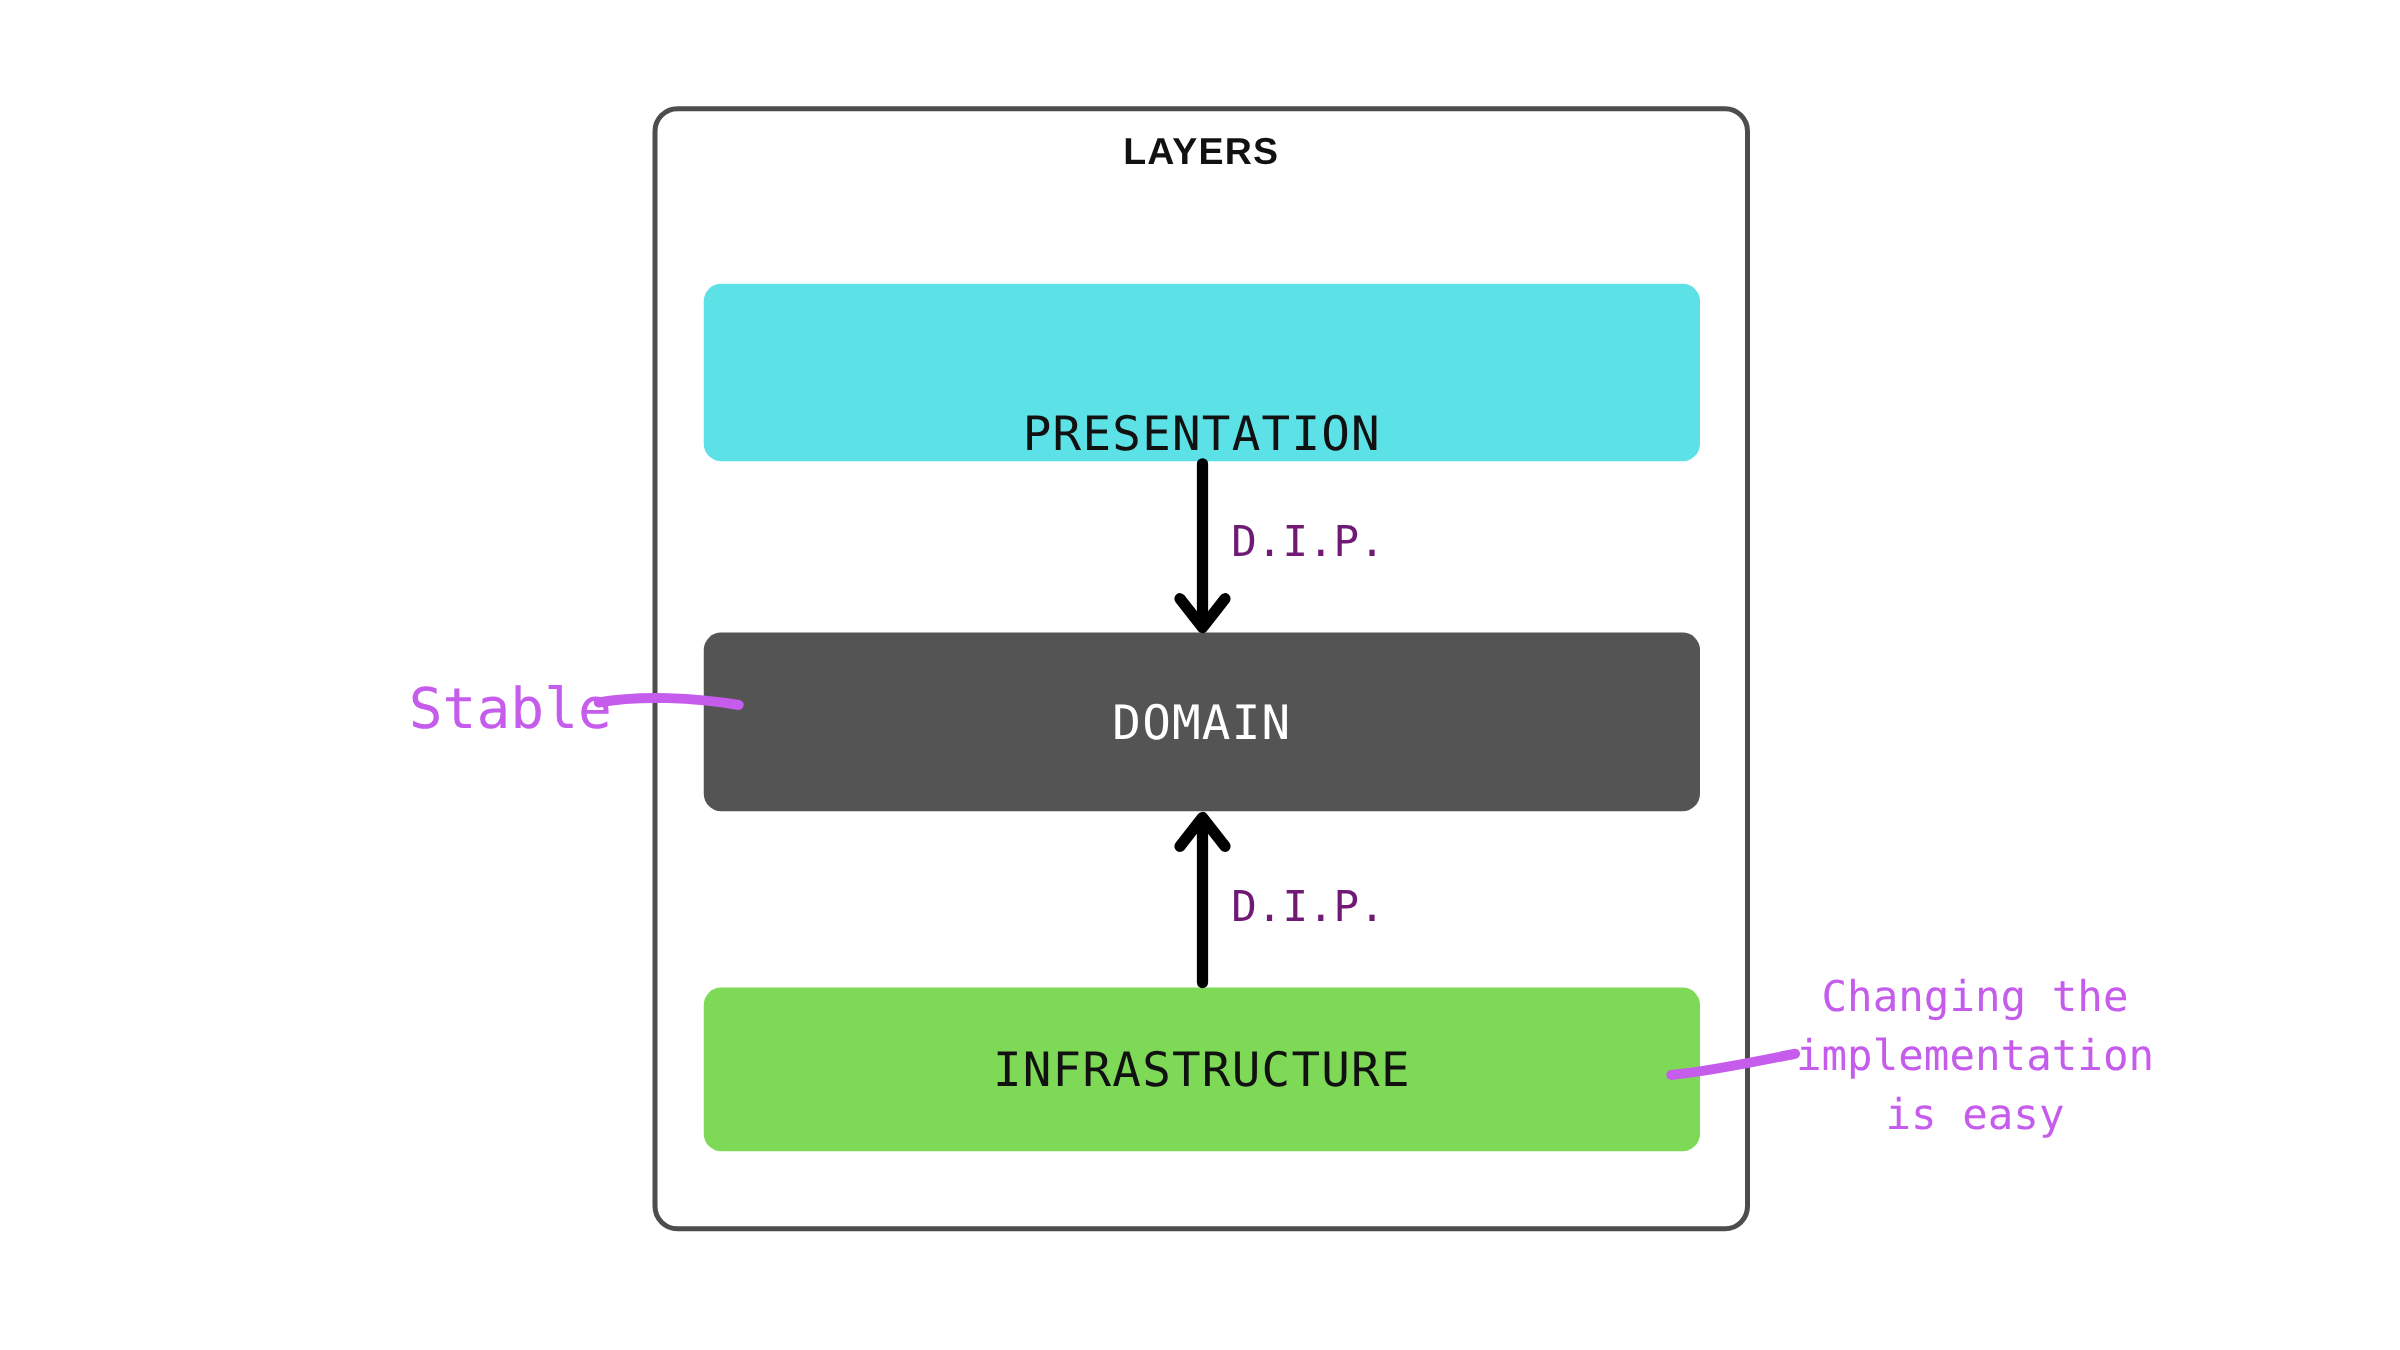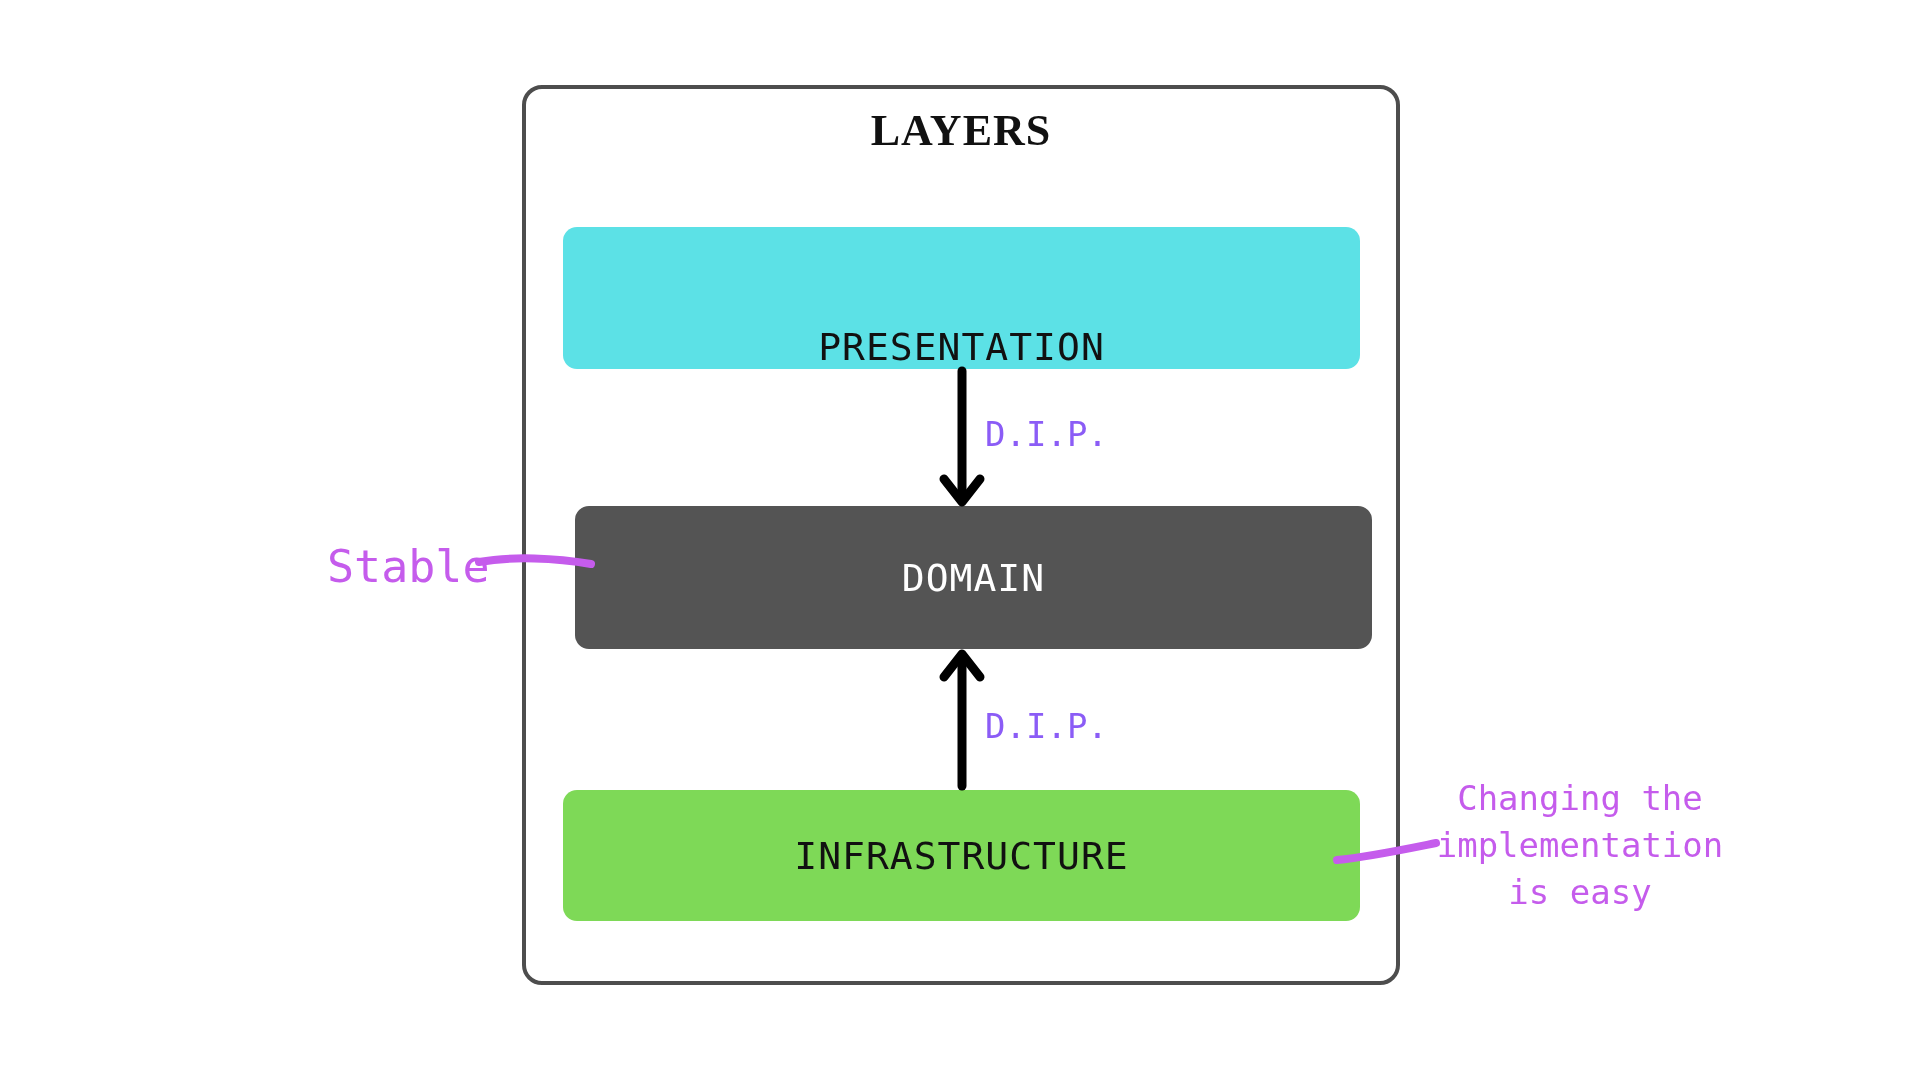--- a/index.html
+++ b/index.html
@@ -27,23 +27,23 @@
     border: 4px solid #4D4D4D;
     border-radius: 20px;
     background: #ffffff;
   }
   .frame-title {
     position: absolute;
     left: 0;
     top: 16px;
     width: 100%;
     text-align: center;
-    font-family: Liberation Serif, serif;
+    font-family: Liberation Sans, sans-serif;
     font-weight: bold;
-    font-size: 44px;
+    font-size: 30px;
     letter-spacing: 1px;
     color: #111111;
   }
   
   .layer {
     position: absolute;
     left: 563px;
     width: 797px;
     border-radius: 14px;
     display: flex;
@@ -57,34 +57,33 @@
     height: 142px;
     background: #5CE1E6;
     color: #111111;
     align-items: flex-end;
   }
   .layer-domain {
     top: 506px;
     height: 143px;
     background: #545454;
     color: #ffffff;
-    margin-left: 12px;
   }
   .layer-infrastructure {
     top: 790px;
     height: 131px;
     background: #7ED957;
     color: #111111;
   }
   
   .dip-label {
     position: absolute;
     left: 985px;
     font-size: 34px;
-    color: #8b5cf6;
+    color: #701a75;
     white-space: nowrap;
   }
   .dip-top { top: 414px; }
   .dip-bottom { top: 706px; }
   
   .stable-label {
     position: absolute;
     left: 327px;
     top: 540px;
     font-size: 45px;

